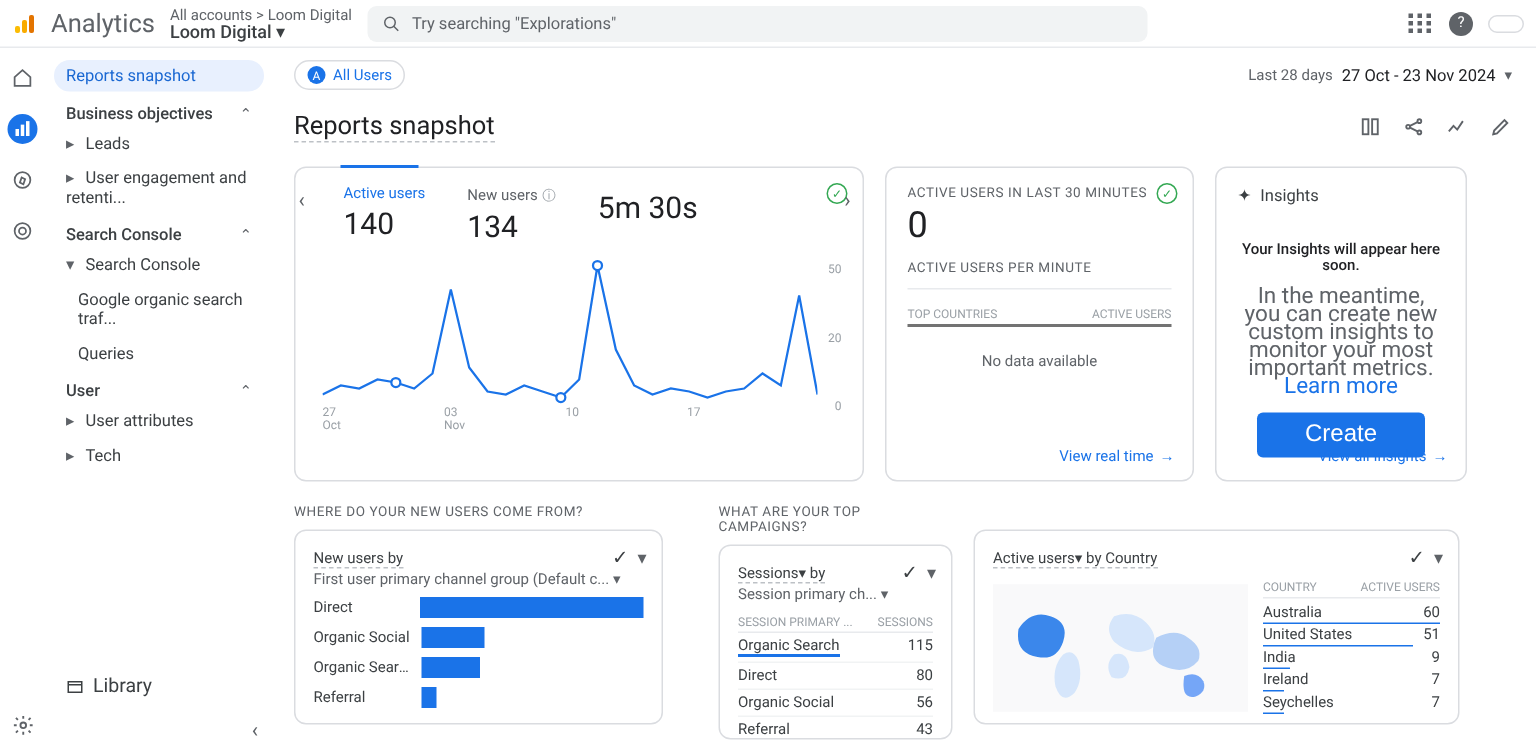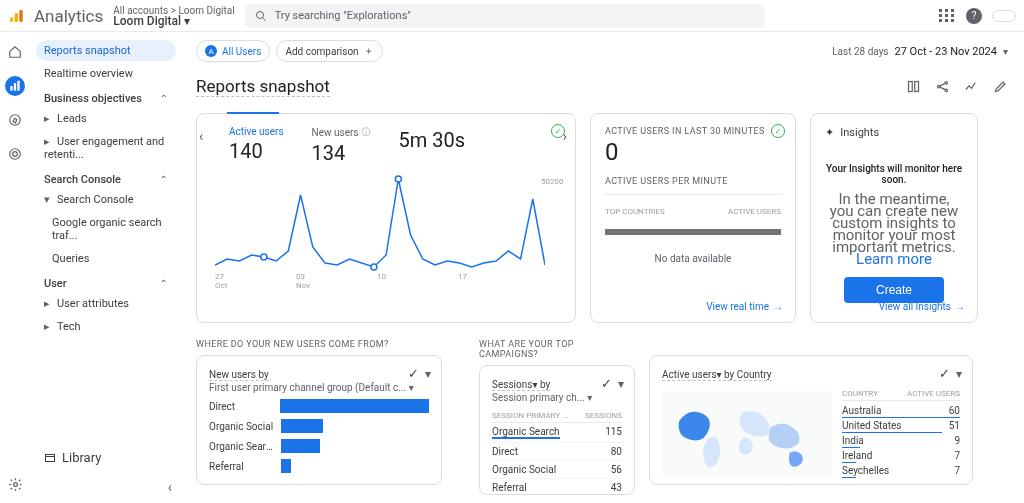--- a/index.html
+++ b/index.html
@@ -56,37 +56,37 @@
 .metrics { display:flex; gap:28px; align-items:flex-start; padding-left:18px; position:relative;}
 .metrics .m { }
 .metrics .lbl { font-size:10px; color:#5f6368; display:flex; align-items:center; gap:3px;}
 .metrics .lbl.active { color:#1a73e8; position:relative;}
 .metrics .lbl.active:after{content:'';position:absolute;top:-14px;left:-2px;width:52px;height:2px;background:#1a73e8;}
 .metrics .val { font-size:20px; color:#202124; margin-top:2px; }
 .metrics .q { font-size:9px; color:#9aa0a6; }
 .navarr { position:absolute; top:14px; font-size:14px; color:#5f6368; cursor:pointer;}
 .navarr.l { left: 2px; } .navarr.r { right: 8px; }
 .chartwrap { position:relative; height:115px; margin-top:10px; margin-left:4px;}
-.yticks { position:absolute; right:0; top:2px; height:100px; width:20px; display:flex; justify-content:space-between; font-size:8px; color:#9aa0a6; text-align:right;}
+.yticks { position:absolute; right:0; top:2px; height:100px; width:20px; display:flex; flex-direction:column; justify-content:space-between; font-size:8px; color:#9aa0a6; text-align:right;}
 .xticks { position:absolute; left:0; right:22px; bottom:0; display:flex; font-size:8px; color:#9aa0a6; }
 .xticks span{ flex:1; text-align:left; line-height:9px;}
 .spark { width: 330px; height: 100px; }
 
 .c2 .sec { font-size:9px; color:#5f6368; letter-spacing:0.4px; }
 .c2 .big0 { font-size:24px; color:#202124; margin: 2px 0 10px; }
 .c2 .hr { border-top:1px solid #e8eaed; margin:8px 0 4px;}
-.c2 .tbhdr { display:flex; justify-content:space-between; font-size:8px; color:#9aa0a6; border-bottom:6px solid #737373; padding-bottom:13px; margin-top:8px;gap:24px;}
+.c2 .tbhdr { display:flex; justify-content:space-between; font-size:8px; color:#9aa0a6; border-bottom:2px solid #737373; padding-bottom:2px; margin-top:8px;gap:24px;}
 .c2 .nodata { font-size:10px; color:#5f6368; text-align:center; margin-top:18px;}
 .cardlink { position:absolute; bottom:10px; right:12px; color:#1a73e8; font-size:10px; display:flex; align-items:center; gap:4px;}
 
 .c3 .ihdr { font-size:11px; color:#3c4043; align-self:flex-start; display:flex; align-items:center; gap:6px;}
 .c3 .msg { font-size:10px; font-weight:500; color:#202124; margin-top:24px;}
 .c3 .sub { font-size:15px; color:#5f6368; margin-top:8px; line-height:12px;}
 .c3 a { color:#1a73e8; text-decoration:none;}
-.c3 .btn { background:#1a73e8; color:#fff; border:none; border-radius:4px; padding:6px 32px; font-size:12px; margin-top:12px;}
+.c3 .btn { background:#1a73e8; color:#fff; border:none; border-radius:4px; padding:6px 32px; font-size:16px; margin-top:12px;}
 
 .sechdr { font-size:9px; color:#5f6368; letter-spacing:0.4px; margin: 16px 0 6px; }
 .c4, .c5, .c6 { border:1px solid #dadce0; border-radius:8px; padding:10px 12px 0; height:130px; position:relative; overflow:hidden;}
 .c4 { width: 246px;} .c5 { width: 156px;} .c6 { width: 324px;}
 .breakhdr { font-size:10px; color:#3c4043; border-bottom:1px dashed #bdc1c6; display:inline-block;}
 .subline { font-size:10px; color:#5f6368; margin-bottom:6px; margin-top:1px; white-space:nowrap; overflow:hidden; text-overflow:ellipsis;}
 .cardright{position:absolute; top:10px; right:10px; display:flex; gap:6px; align-items:center;}
 .dot3 { color:#5f6368; font-size:12px;}
 .bars .brow { display:flex; align-items:center; gap:6px; margin-bottom:6px; font-size:10px; color:#3c4043;}
 .bars .blbl { width:66px; white-space:nowrap; overflow:hidden; text-overflow:ellipsis;}
@@ -170,23 +170,20 @@
           <circle cx="12" cy="12" r="4"></circle>
         </svg>
       </div>
   </div>
 
   <div class="sidebar">
     <div class="snav">
       <div class="item sel">
           <span>Reports snapshot</span>
         </div>
-      <div class="item">
-          <span>Realtime overview</span>
-        </div>
 
       <div class="hdr">
           <span>Business objectives</span>
           <span class="caret">⌃</span>
         </div>
       <div class="item">
           <span><span class="tri">▸</span><span>Leads</span></span>
         </div>
       <div class="item">
           <span><span class="tri">▸</span><span>User engagement and retenti...</span></span>
@@ -233,24 +230,20 @@
         </svg>
     </div>
   </div>
 
   <div class="main">
     <div class="topline">
       <div class="chips">
         <div class="chip blue">
             <span class="a">A</span>
             <span>All Users</span>
-          </div>
-        <div class="chip">
-            <span>Add comparison</span>
-            <span>＋</span>
           </div>
       </div>
       <div class="range">
         <span>Last 28 days</span>
         <span class="date">27 Oct - 23 Nov 2024</span>
         <span>▾</span>
       </div>
     </div>
 
     <div class="titlebar">
@@ -342,21 +335,21 @@
             <span>View real time</span> 
             <span>→</span>
           </div>
       </div>
 
       <div class="card c3">
         <div class="ihdr">
             <span>✦</span>
             <span>Insights</span>
           </div>
-        <div class="msg">Your Insights will monitor here soon.</div>
+        <div class="msg">Your Insights will appear here soon.</div>
         <div class="sub"><span>In the meantime, you can create new custom insights to monitor your most important metrics.</span> <a href="#">Learn more</a></div>
         <button class="btn">Create</button>
         <div class="cardlink">
             <span>View all Insights</span> 
             <span>→</span>
           </div>
       </div>
     </div>
 
     <div style="display:flex; gap:14px;">

